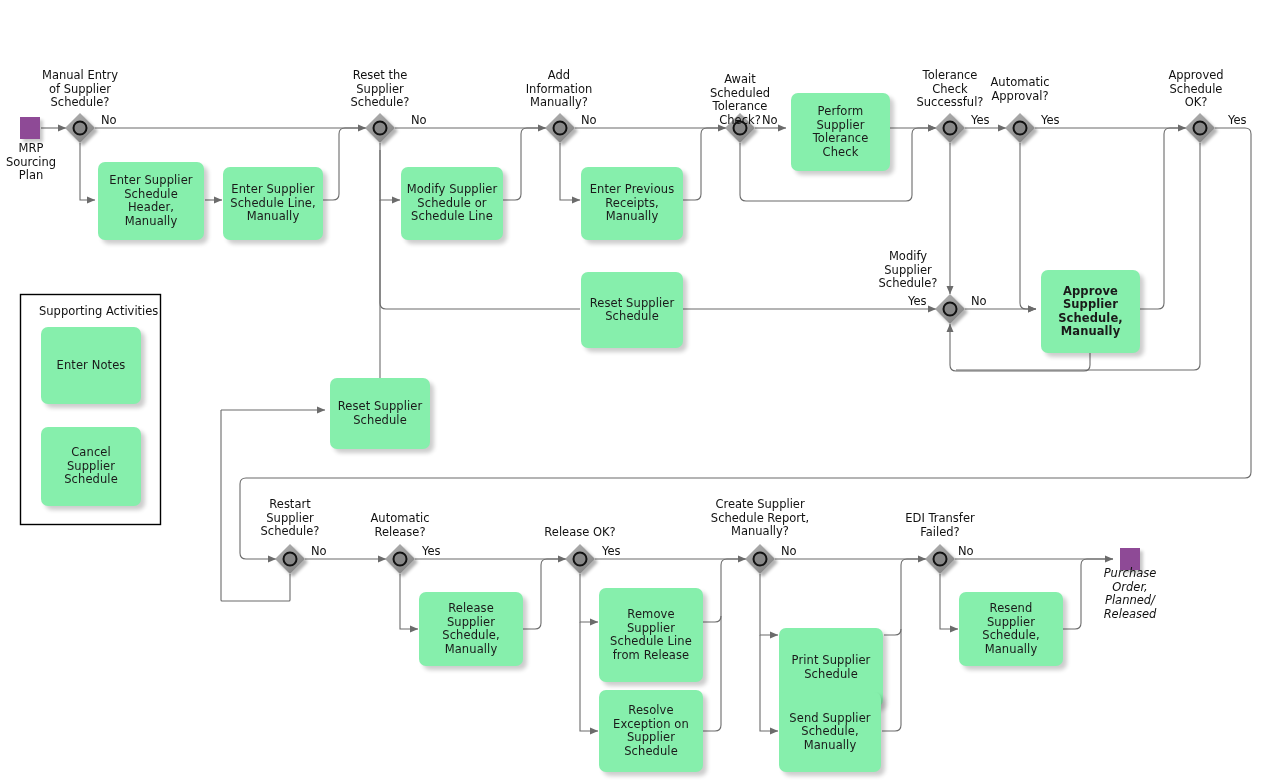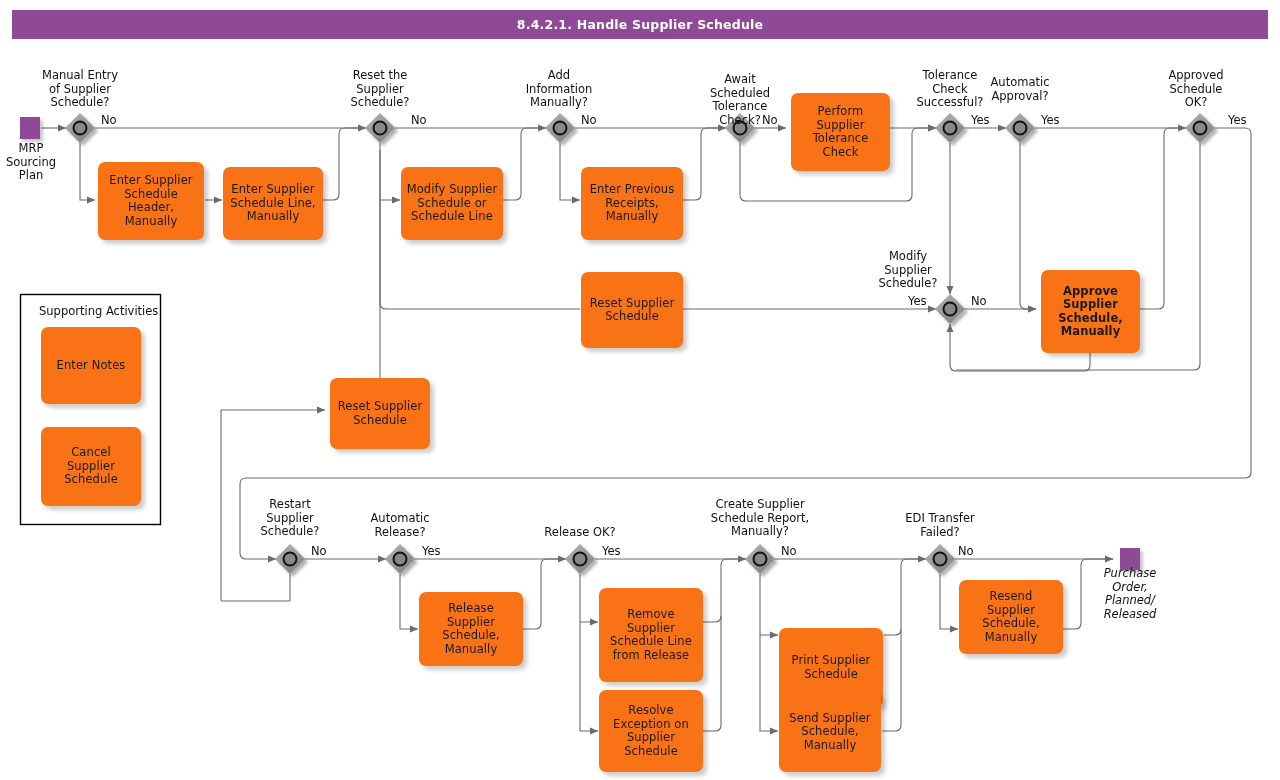--- a/index.html
+++ b/index.html
@@ -50,21 +50,21 @@
     stroke-width: 1.1;
   }
   .grpbox {
     fill: none;
     stroke: #000000;
     stroke-width: 1.4;
   }
   
   .task {
     position: absolute;
-    background: #f97316;
+    background: #86efac;
     border-radius: 7px;
     box-shadow: 4px 4px 4px rgba(0,0,0,0.20);
     display: flex;
     align-items: center;
     justify-content: center;
     text-align: center;
     box-sizing: border-box;
     padding: 2px 5px;
   }
   .task span {
@@ -110,23 +110,20 @@
     font-family: "DejaVu Sans", sans-serif;
     font-size: 11.5px;
     color: #111111;
   }
 </style>
 </head>
 <body>
 
 <div id="canvas">
 
-  <div class="titlebar">
-    <span class="title-text">8.4.2.1. Handle Supplier Schedule</span>
-  </div>
 
   <svg class="flow" viewBox="0 0 1280 780">
     <defs>
       <marker id="arr" markerWidth="9" markerHeight="8" refX="8.2" refY="4" orient="auto" markerUnits="userSpaceOnUse">
         <path d="M0,0.4 L8.4,4 L0,7.6 z" fill="#6b6b6b"></path>
       </marker>
       <linearGradient id="gwgrad" x1="0" y1="0" x2="0.75" y2="1">
         <stop offset="0%" stop-color="#b4b4b4"></stop>
         <stop offset="55%" stop-color="#9a9a9a"></stop>
         <stop offset="100%" stop-color="#808080"></stop>
@@ -397,21 +394,21 @@
   </div>
   <div class="task" style="left:779px; top:595px; width:104px; height:79px;margin-top:33px;">
     <span>Print Supplier
 Schedule</span>
   </div>
   <div class="task" style="left:779px; top:692px; width:102px; height:80px;">
     <span>Send Supplier
 Schedule,
 Manually</span>
   </div>
-  <div class="task" style="left:959px; top:580px; width:104px; height:74px;">
+  <div class="task" style="left:959px; top:592px; width:104px; height:74px;">
     <span>Resend Supplier
 Schedule,
 Manually</span>
   </div>
 
   <div class="grouptitle" style="left:39px; top:304px;">Supporting Activities</div>
   <div class="task" style="left:41px; top:327px; width:100px; height:77px;">
     <span>Enter Notes</span>
   </div>
   <div class="task" style="left:41px; top:427px; width:100px; height:79px;">

